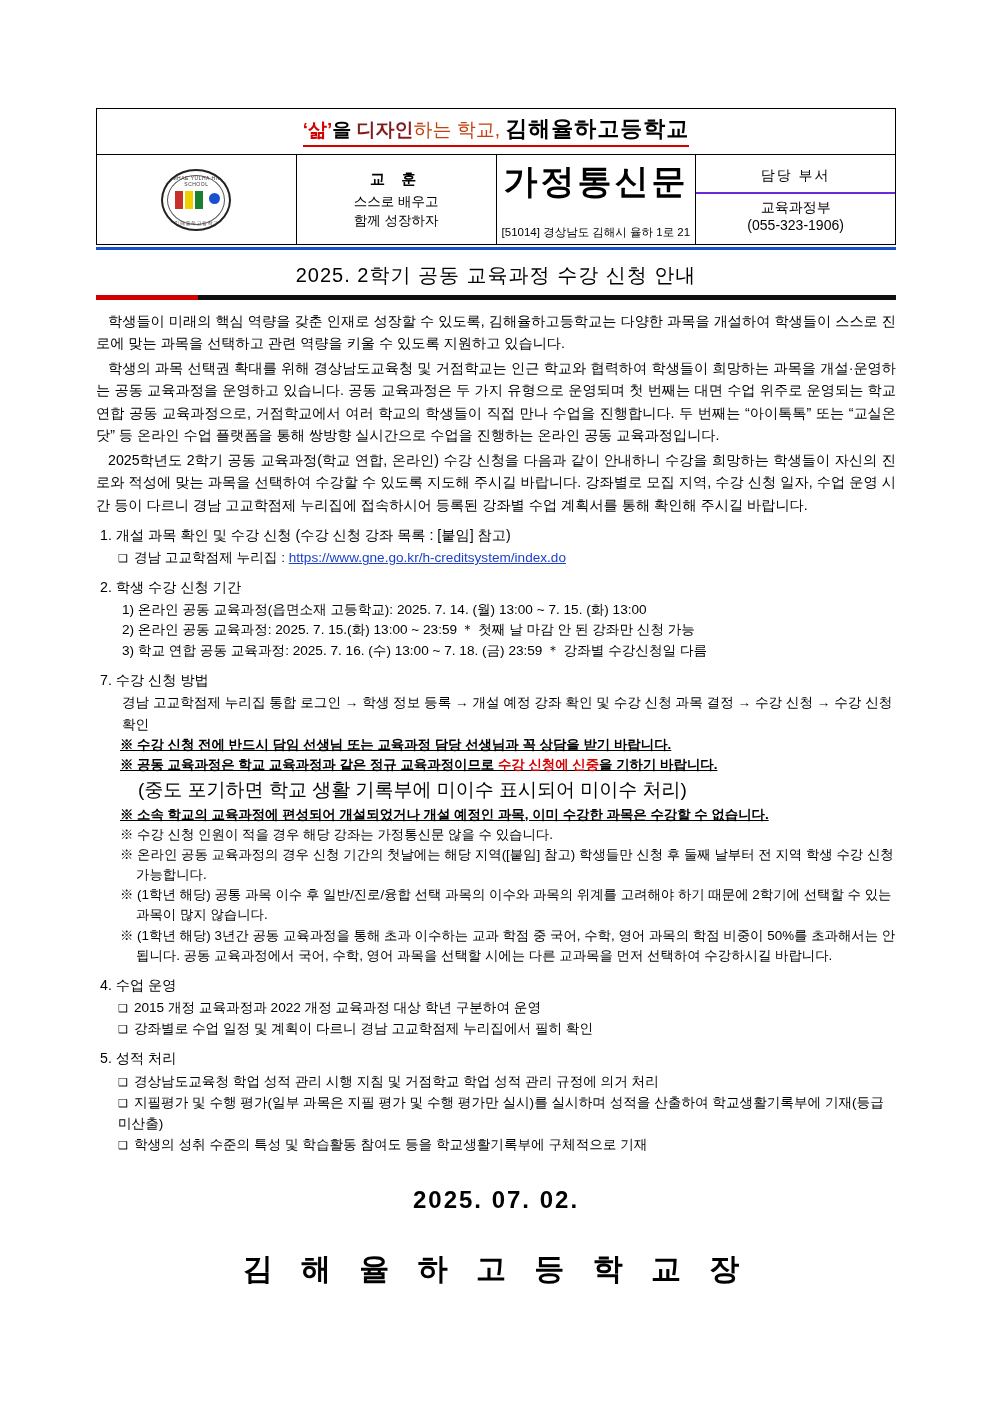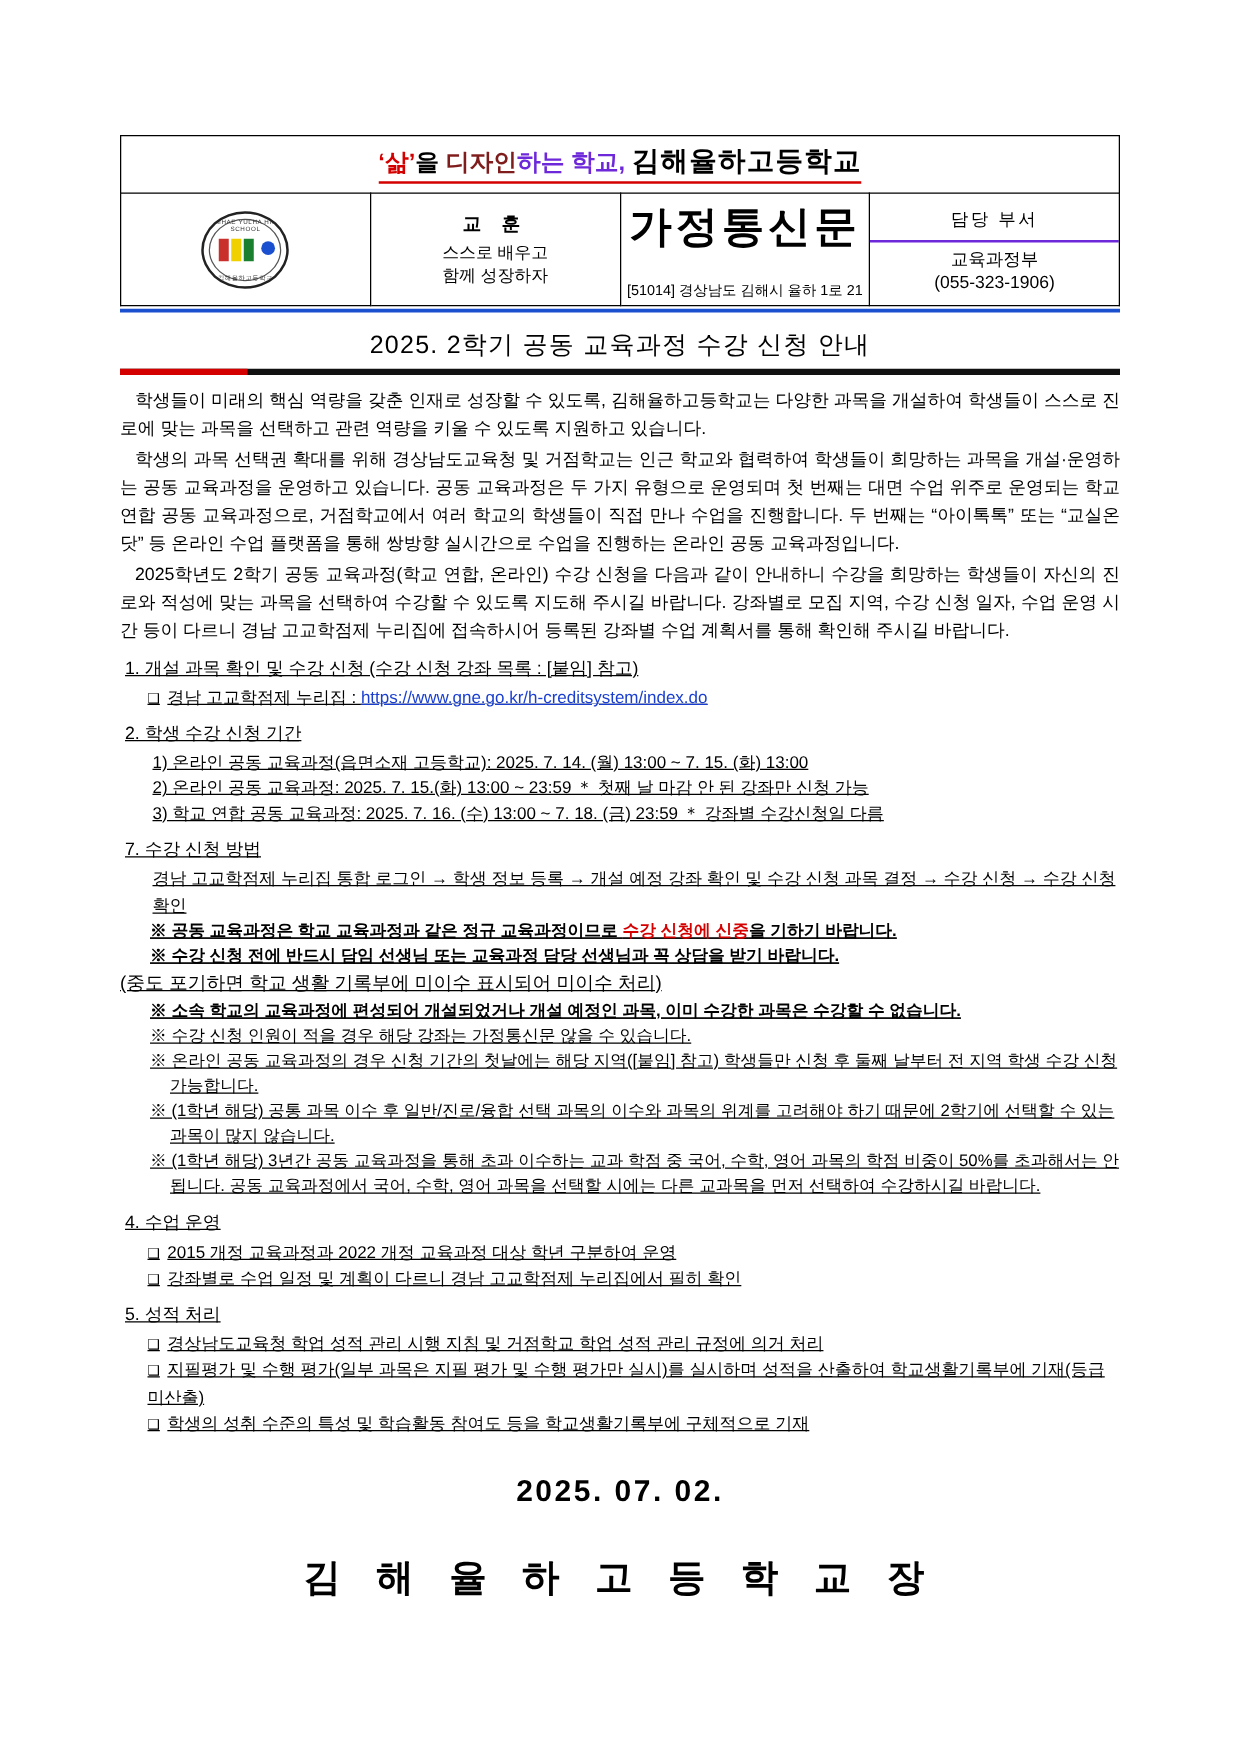--- a/index.html
+++ b/index.html
@@ -33,21 +33,21 @@
     vertical-align: middle;
   }
   .title-bar {
     text-align: center;
     padding: 5px 0 7px 0 !important;
     height: 30px;
   }
   .title-bar .t1 { color: #d40000; font-weight: bold; font-size: 19px; }
   .title-bar .t2 { color: #000000; font-weight: bold; font-size: 19px; }
   .title-bar .t3 { color: #7f1d1d; font-weight: bold; font-size: 19px; }
-  .title-bar .t4 { color: #6d28d9; font-weight: bold; font-size: 19px; }
+  .title-bar .t4 { color: #c2410c; font-weight: normal; font-size: 19px; }
   .title-bar .t5 { color: #000000; font-weight: bold; font-size: 22px; letter-spacing: 1px; }
   .title-underline {
     display: inline-block;
     border-bottom: 2px solid #d40000;
     padding-bottom: 1px;
   }
 
   .logo-cell { width: 86px; text-align: center; }
   .emblem {
     width: 66px; height: 58px;
@@ -135,37 +135,38 @@
   
   .body-wrap { width: 800px; font-size: 14.2px; line-height: 1.58; }
   .para {
     text-align: justify;
     margin: 0 0 2px 0;
     text-indent: 12px;
   }
   .para.no-indent { text-indent: 0; }
   .para.gap { margin-bottom: 6px; }
 
-  .section { margin-top: 2px; text-decoration: underline; }
+  .section { margin-top: 2px; }
   .sec-head { font-size: 14.2px; margin: 8px 0 1px 4px; }
   .sub { margin-left: 26px; font-size: 13.6px; line-height: 1.5; }
   .sub-sq { margin-left: 22px; font-size: 13.6px; line-height: 1.55; }
   .sq::before { content: "\2751"; margin-right: 6px; font-size: 11px; }
   .link { color: #1a3fd0; text-decoration: underline; }
   .note {
     margin-left: 24px;
     font-size: 13.4px;
     line-height: 1.5;
     text-indent: -16px;
     padding-left: 16px;
   }
   .note.bold-u { font-weight: bold; text-decoration: underline; }
   .note .red { color: #d40000; }
   .note-sub {
-    font-size: 15px;
+    margin-left: 42px;
+    font-size: 19px;
   }
 
   .flow { margin-left: 26px; font-size: 13.6px; line-height: 1.55; }
 
   .date-line {
     width: 800px;
     text-align: center;
     font-size: 24px;
     font-weight: bold;
     letter-spacing: 2px;
@@ -248,22 +249,22 @@
     <div class="section">
       <div class="sec-head">2. 학생 수강 신청 기간</div>
       <div class="sub">1) 온라인 공동 교육과정(읍면소재 고등학교): 2025. 7. 14. (월) 13:00 ~ 7. 15. (화) 13:00</div>
       <div class="sub">2) 온라인 공동 교육과정: 2025. 7. 15.(화) 13:00 ~ 23:59 ＊ 첫째 날 마감 안 된 강좌만 신청 가능</div>
       <div class="sub">3) 학교 연합 공동 교육과정: 2025. 7. 16. (수) 13:00 ~ 7. 18. (금) 23:59 ＊ 강좌별 수강신청일 다름</div>
     </div>
 
     <div class="section">
       <div class="sec-head">7. 수강 신청 방법</div>
       <div class="flow">경남 고교학점제 누리집 통합 로그인 → 학생 정보 등록 → 개설 예정 강좌 확인 및 수강 신청 과목 결정 → 수강 신청 → 수강 신청 확인</div>
+      <div class="note bold-u">※ 수강 신청 전에 반드시 담임 선생님 또는 교육과정 담당 선생님과 꼭 상담을 받기 바랍니다.</div>
       <div class="note bold-u"><span>※ 공동 교육과정은 학교 교육과정과 같은 정규 교육과정이므로 </span><span class="red">수강 신청에 신중</span><span>을 기하기 바랍니다.</span></div>
-      <div class="note bold-u">※ 수강 신청 전에 반드시 담임 선생님 또는 교육과정 담당 선생님과 꼭 상담을 받기 바랍니다.</div>
       <div class="note-sub">(중도 포기하면 학교 생활 기록부에 미이수 표시되어 미이수 처리)</div>
       <div class="note bold-u">※ 소속 학교의 교육과정에 편성되어 개설되었거나 개설 예정인 과목, 이미 수강한 과목은 수강할 수 없습니다.</div>
       <div class="note">※ 수강 신청 인원이 적을 경우 해당 강좌는 가정통신문 않을 수 있습니다.</div>
       <div class="note">※ 온라인 공동 교육과정의 경우 신청 기간의 첫날에는 해당 지역([붙임] 참고) 학생들만 신청 후 둘째 날부터 전 지역 학생 수강 신청 가능합니다.</div>
       <div class="note">※ (1학년 해당) 공통 과목 이수 후 일반/진로/융합 선택 과목의 이수와 과목의 위계를 고려해야 하기 때문에 2학기에 선택할 수 있는 과목이 많지 않습니다.</div>
       <div class="note">※ (1학년 해당) 3년간 공동 교육과정을 통해 초과 이수하는 교과 학점 중 국어, 수학, 영어 과목의 학점 비중이 50%를 초과해서는 안 됩니다. 공동 교육과정에서 국어, 수학, 영어 과목을 선택할 시에는 다른 교과목을 먼저 선택하여 수강하시길 바랍니다.</div>
     </div>
 
     <div class="section">
       <div class="sec-head">4. 수업 운영</div>

